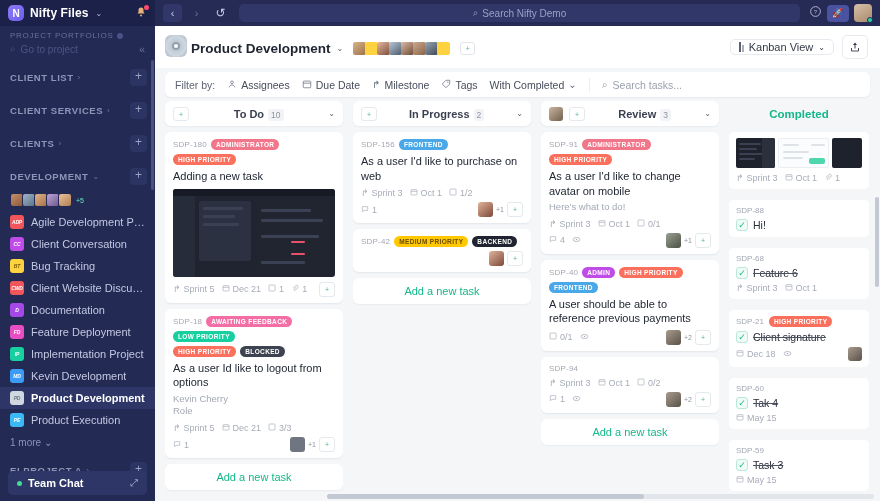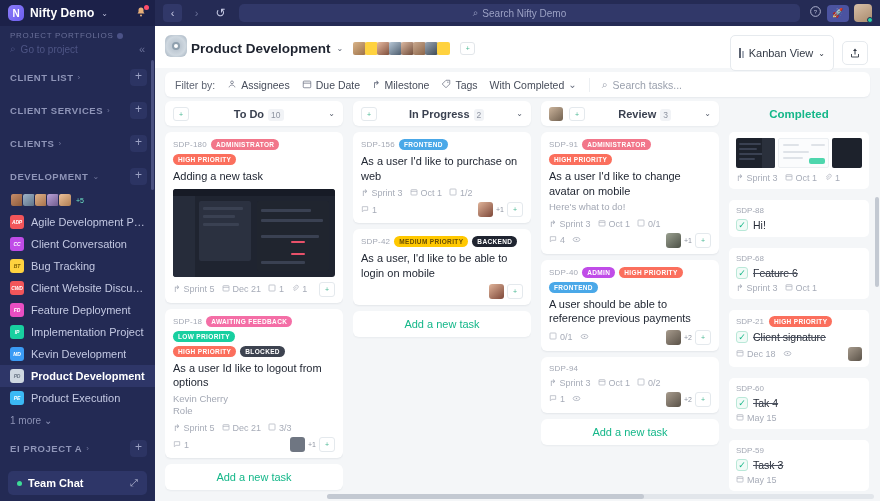--- a/index.html
+++ b/index.html
@@ -138,21 +138,21 @@
     width: 15px; height: 13px; border: 1px solid #e2e6ea; border-radius: 3px;
     margin-left: 5px; font-size: 7px; color: #4ab893; text-align: center;
     line-height: 12px;
   }
   .pb-tabs { display: flex; align-items: flex-end; gap: 14px; margin-left: 22px; margin-top: 3px; }
   .pb-tab { font-size: 11px; color: #4b5160; padding-bottom: 4px; }
   .pb-tab.active { color: #14b789; font-weight: bold; border-bottom: 2px solid #14b789; }
   .pb-dots { color: #4b5160; font-size: 13px; letter-spacing: 1px; padding-bottom: 3px; }
   .pb-right { position: absolute; right: 12px; top: 9px; display: flex; align-items: center; gap: 8px; }
   .kanban-sel {
-    border: 1px solid #e6eaee; border-radius: 5px; height: 36px; padding: 0 8px;
+    border: 1px solid #e6eaee; border-radius: 5px; height: 16px; padding: 0 8px;
     display: flex; align-items: center; gap: 5px; font-size: 11px; color: #333a46;
     background: #fff;
   }
   .kanban-glyph { display: flex; gap: 1px; align-items: flex-end; }
   .kanban-glyph b { display: block; width: 2px; background: #5b6270; }
   .share-btn {
     width: 26px; height: 24px; border: 1px solid #e6eaee; border-radius: 5px;
     display: flex; align-items: center; justify-content: center;
     font-size: 12px; color: #333a46; background: #fff;
   }
@@ -280,21 +280,21 @@
   }
 </style>
 </head>
 <body>
 
 <div class="app">
 
   <aside class="sidebar">
     <div class="sb-top">
       <span class="logo-badge">N</span>
-      <span class="sb-title">Nifty Demo</span>
+      <span class="sb-title">Nifty Files</span>
       <span class="sb-caret">⌄</span>
       <span class="bell">
         <svg width="12" height="12" viewBox="0 0 24 24">
             <path d="M12 3a5 5 0 00-5 5v4l-2 3h14l-2-3V8a5 5 0 00-5-5z" fill="#e8b07a"></path>
             <circle cx="12" cy="19" r="2" fill="#e8b07a"></circle>
           </svg>
         <i class="bell-dot"></i>
       </span>
     </div>
 
@@ -350,20 +350,24 @@
         <i class="proj-ic" style="background:#c04ce8">CC</i>
         <span class="proj-label">Client Conversation</span>
       </div>
       <div class="proj">
         <i class="proj-ic" style="background:#ffd23f;color:#7a5a00">BT</i>
         <span class="proj-label">Bug Tracking</span>
       </div>
       <div class="proj">
         <i class="proj-ic" style="background:#f2555a">CWD</i>
         <span class="proj-label">Client Website Discussion</span>
+      </div>
+      <div class="proj">
+        <i class="proj-ic" style="background:#a648e8">D</i>
+        <span class="proj-label">Documentation</span>
       </div>
       <div class="proj">
         <i class="proj-ic" style="background:#e84ec2">FD</i>
         <span class="proj-label">Feature Deployment</span>
       </div>
       <div class="proj">
         <i class="proj-ic" style="background:#18cfa0">IP</i>
         <span class="proj-label">Implementation Project</span>
       </div>
       <div class="proj">
@@ -671,21 +675,20 @@
               </span>
             </div>
           </article>
 
           <article class="card">
             <div class="card-tagrow">
               <span class="card-id">SDP-42</span>
               <span class="tag" style="background:#ffc800;color:#6b4e00">MEDIUM PRIORITY</span>
               <span class="tag" style="background:#1f2430">BACKEND</span>
             </div>
-            <div class="card-title">As a user, I'd like to be able to login on mobile</div>
             <div class="card-foot">
               <span class="foot-right">
                 <i class="fav" style="background:linear-gradient(140deg,#e0b49a,#7d4738)"></i>
                 <span class="fassign">+</span>
               </span>
             </div>
           </article>
 
           <div class="addtask">Add a new task</div>
         </div>

